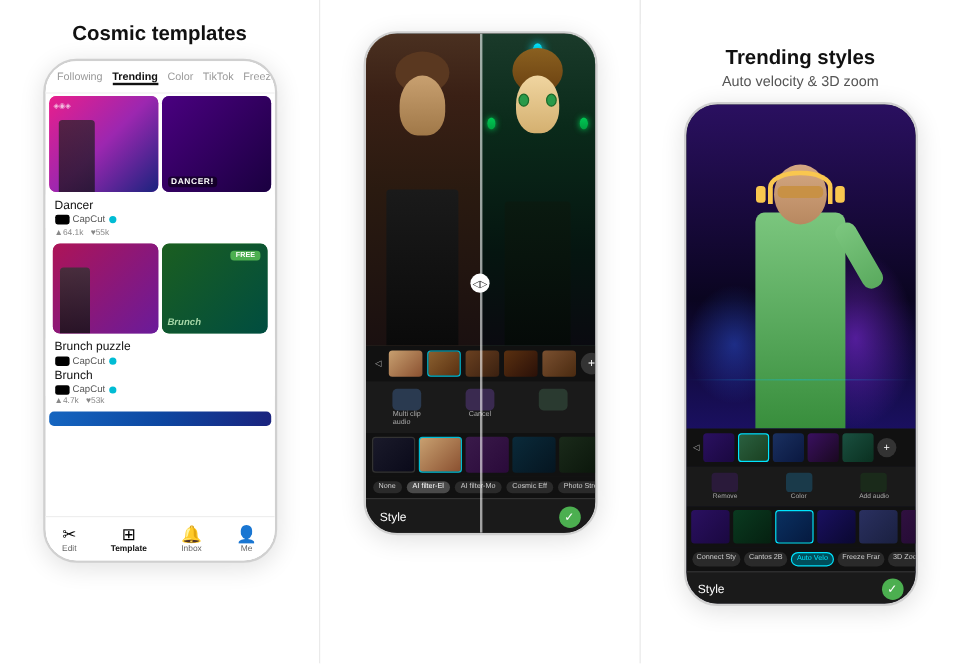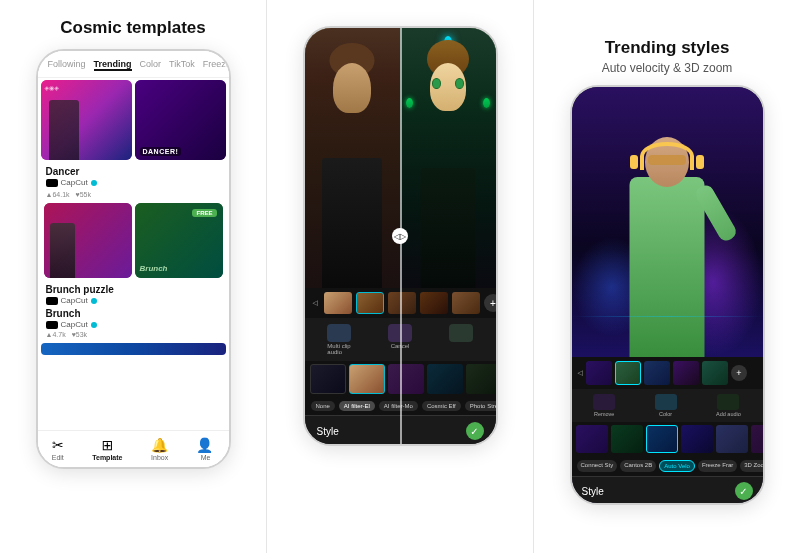--- a/index.html
+++ b/index.html
@@ -91,21 +91,21 @@
       border-radius: 3px;
       font-weight: 700;
       letter-spacing: 0.5px;
     }
     .template-item {
       padding: 4px 8px 3px;
       background: #fff;
     }
     .template-item-title {
       font-size: 10px;
-      font-weight: 700;
+      font-weight: 400;
       color: #111;
     }
     .template-item-meta {
       display: flex;
       align-items: center;
       gap: 3px;
       margin-top: 1px;
     }
     .meta-icon {
       width: 12px;

